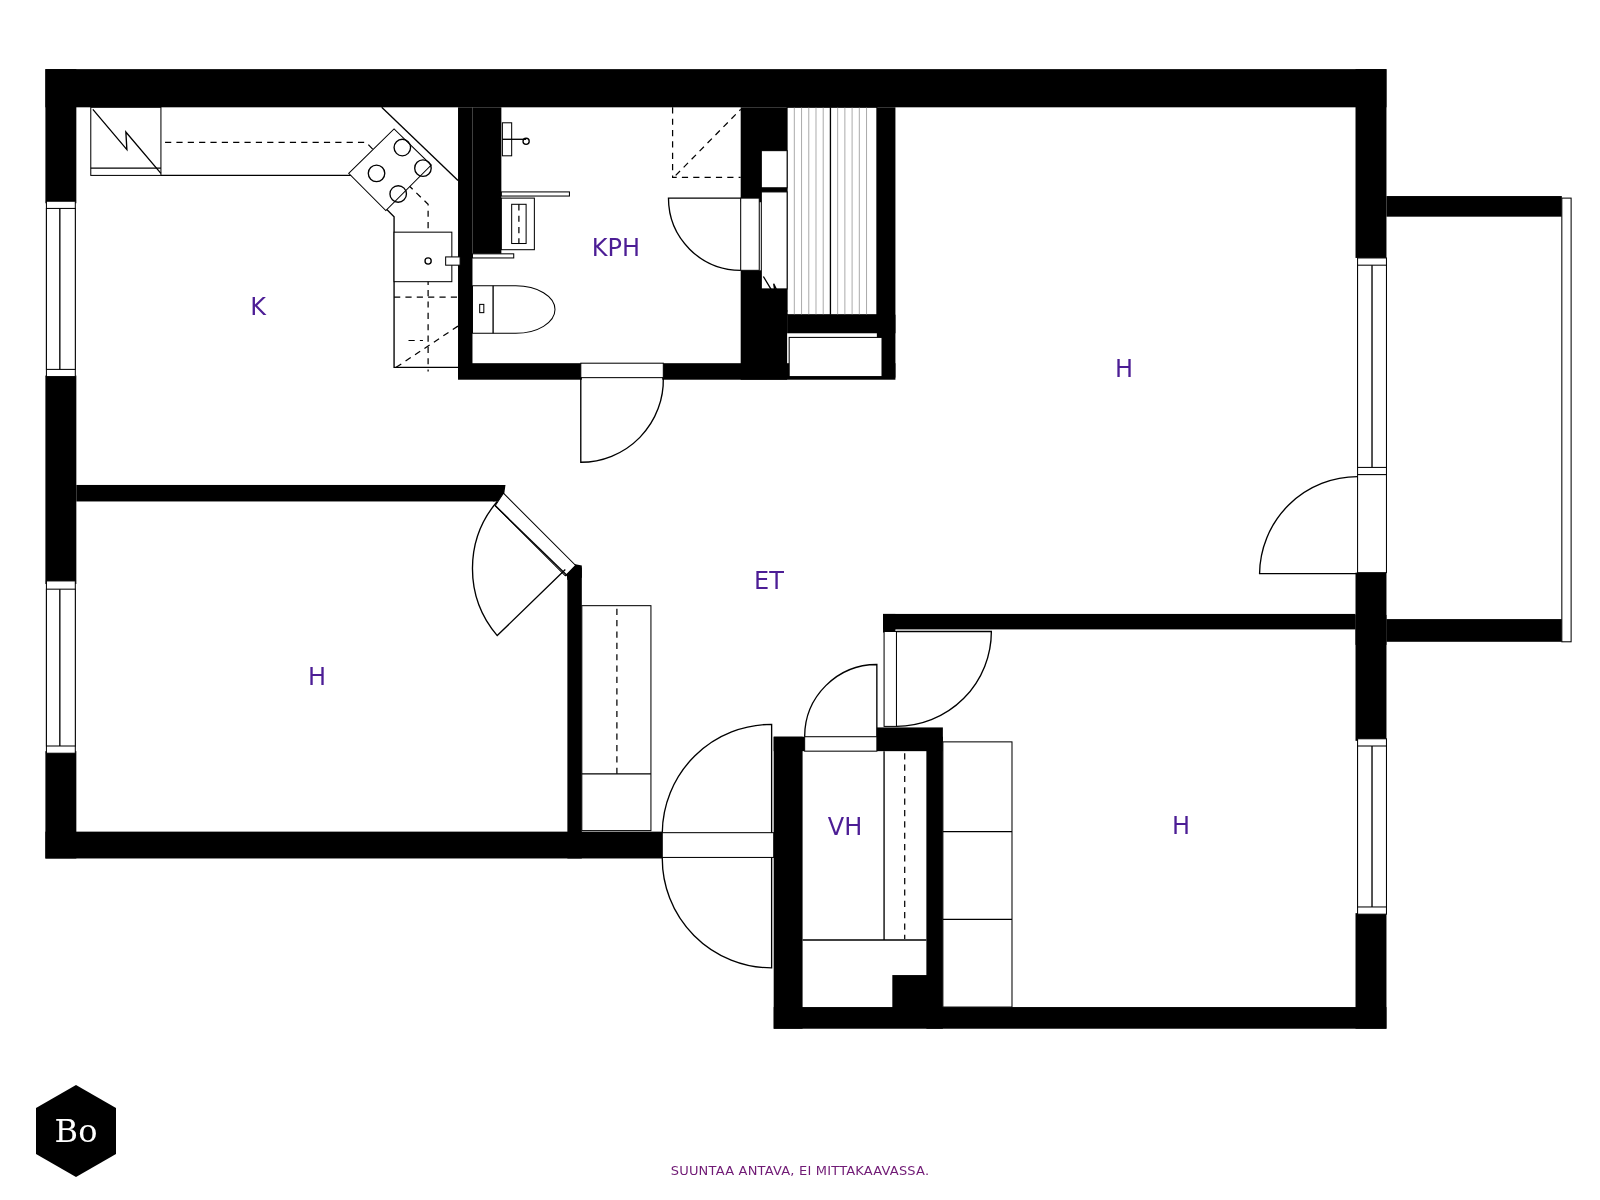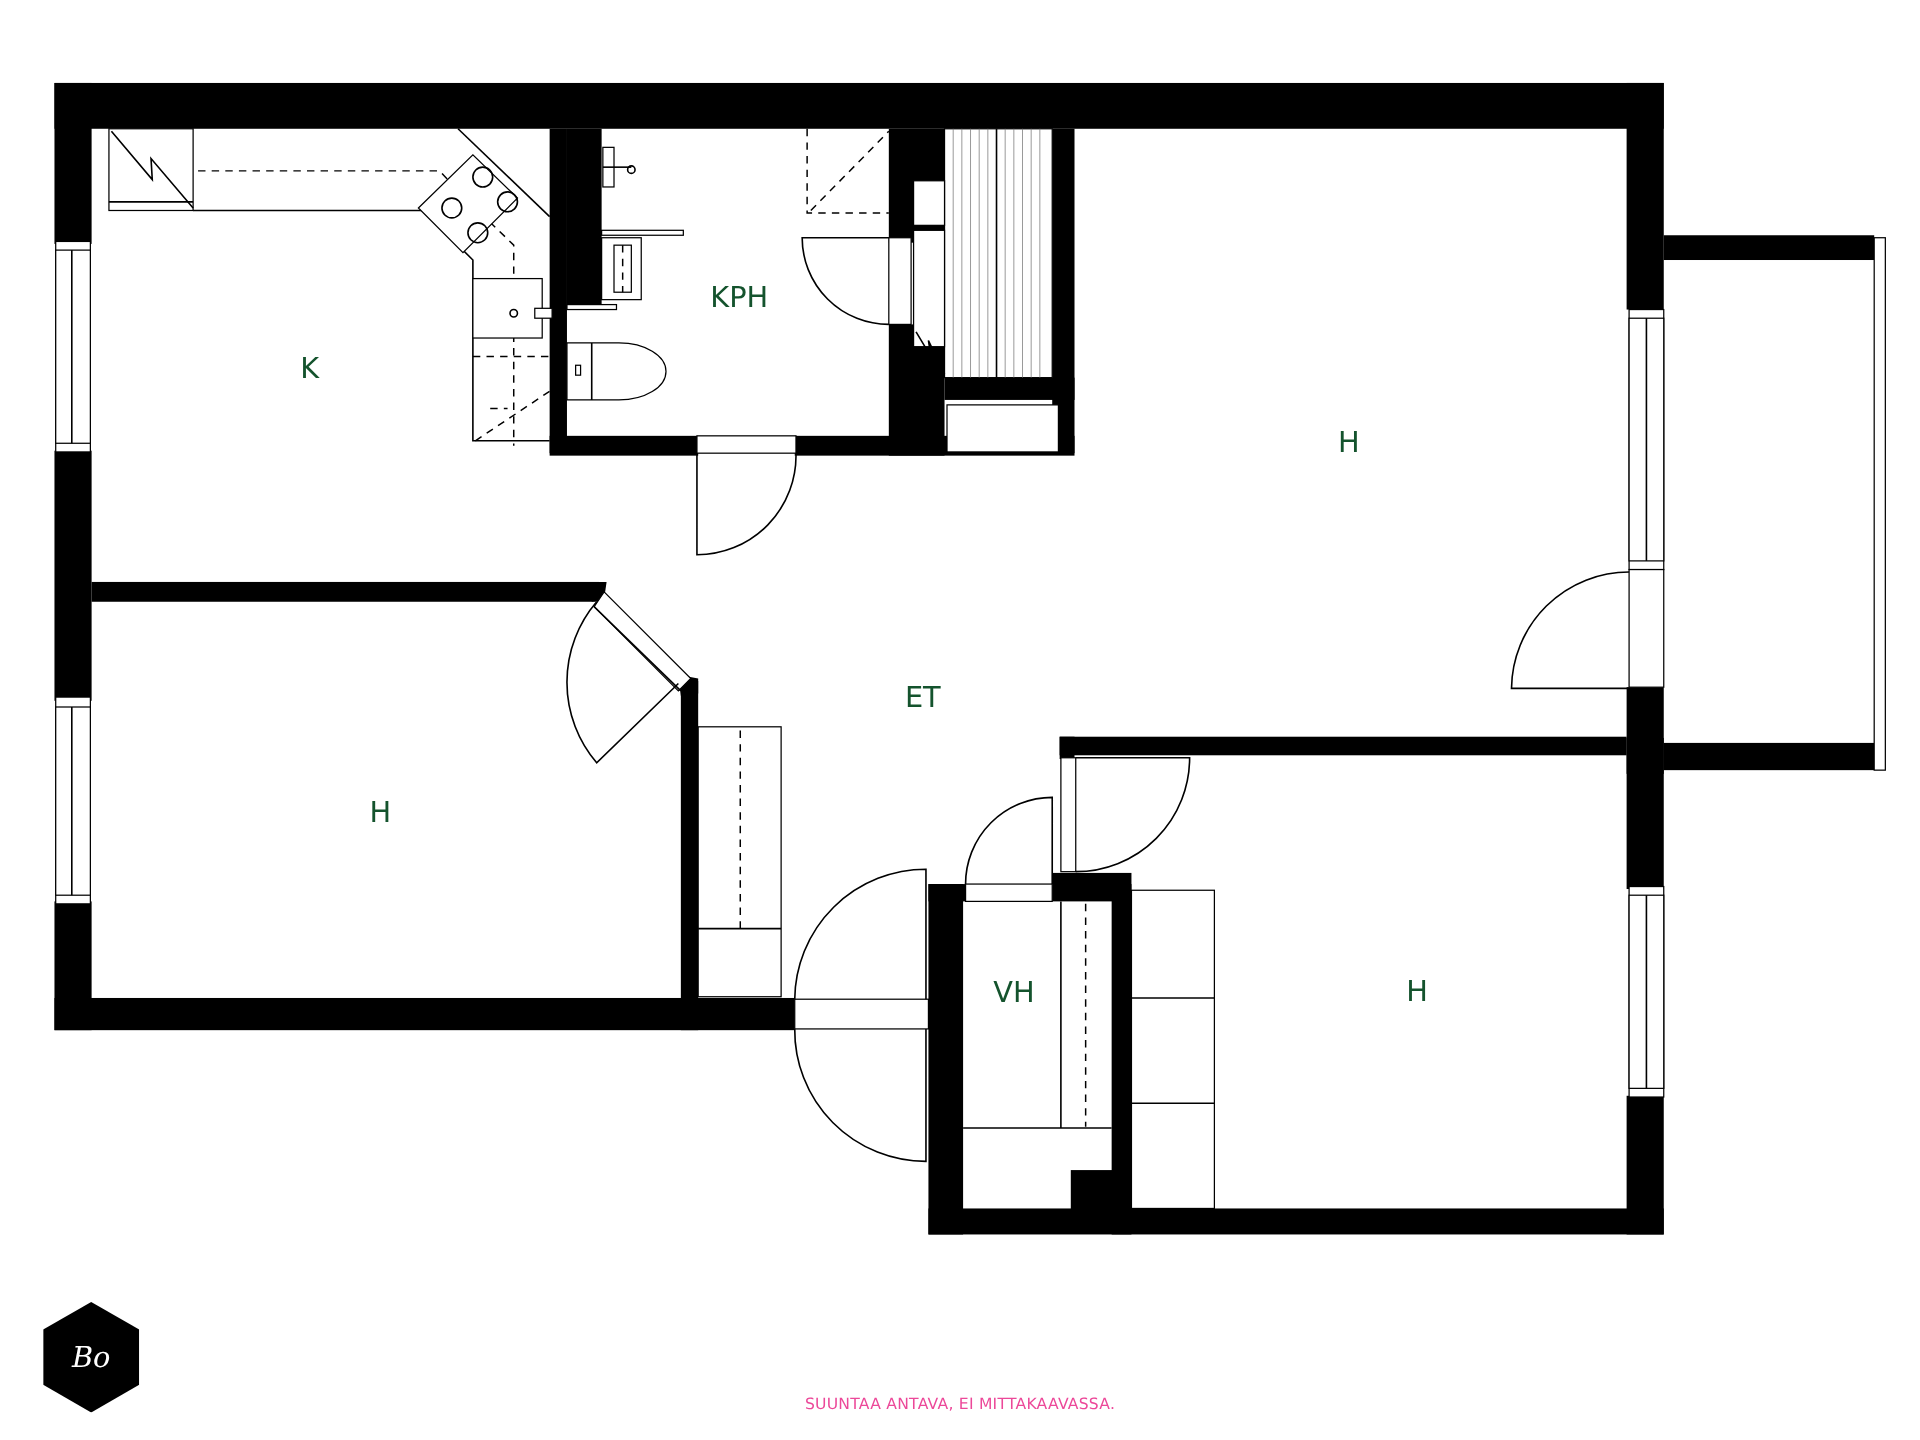--- a/index.html
+++ b/index.html
@@ -3,24 +3,24 @@
 <meta charset="utf-8">
 <style>
   html, body { margin: 0; padding: 0; background: #ffffff; }
   body { width: 1600px; height: 1200px; position: relative; overflow: hidden; font-family: "DejaVu Sans", sans-serif; }
   #plan { position: absolute; left: 0; top: 0; width: 1600px; height: 1200px; }
   .wall { fill: #000; }
   .ln { fill: none; stroke: #000; stroke-width: 1.3; }
   .thin { fill: #fff; stroke: #000; stroke-width: 1; }
   .dash { fill: none; stroke: #000; stroke-width: 1.2; stroke-dasharray: 6 5; }
   .hatch { fill: none; stroke: #777; stroke-width: 0.6; }
-  .room-label { position: absolute; font-family: "DejaVu Sans", sans-serif; font-size: 24px; color: #14532d; transform: translate(-50%, -50%); white-space: nowrap; }
-  .footer-note { position: absolute; left: 0; width: 1600px; top: 1163px; text-align: center; font-family: "DejaVu Sans", sans-serif; font-size: 13px; letter-spacing: 0.2px; color: #ec4899; }
+  .room-label { position: absolute; font-family: "DejaVu Sans", sans-serif; font-size: 24px; color: #4c1d95; transform: translate(-50%, -50%); white-space: nowrap; }
+  .footer-note { position: absolute; left: 0; width: 1600px; top: 1163px; text-align: center; font-family: "DejaVu Sans", sans-serif; font-size: 13px; letter-spacing: 0.2px; color: #701a75; }
   .logo { position: absolute; left: 36px; top: 1085px; width: 80px; height: 92px; }
-  .logo-text { position: absolute; left: 36px; top: 1085px; width: 80px; height: 92px; display: flex; align-items: center; justify-content: center; color: #fff; font-family: "DejaVu Serif", serif; font-style: italic; font-size: 24px; }
+  .logo-text { position: absolute; left: 36px; top: 1085px; width: 80px; height: 92px; display: flex; align-items: center; justify-content: center; color: #fff; font-family: "DejaVu Serif", serif; font-size: 32px; }
 </style>
 </head>
 <body>
 
 <svg id="plan" viewBox="0 0 1551 1163" preserveAspectRatio="none" xmlns="http://www.w3.org/2000/svg">
 
   <g>
 
     <rect class="wall" x="44" y="67" width="1300" height="37"></rect>
 

